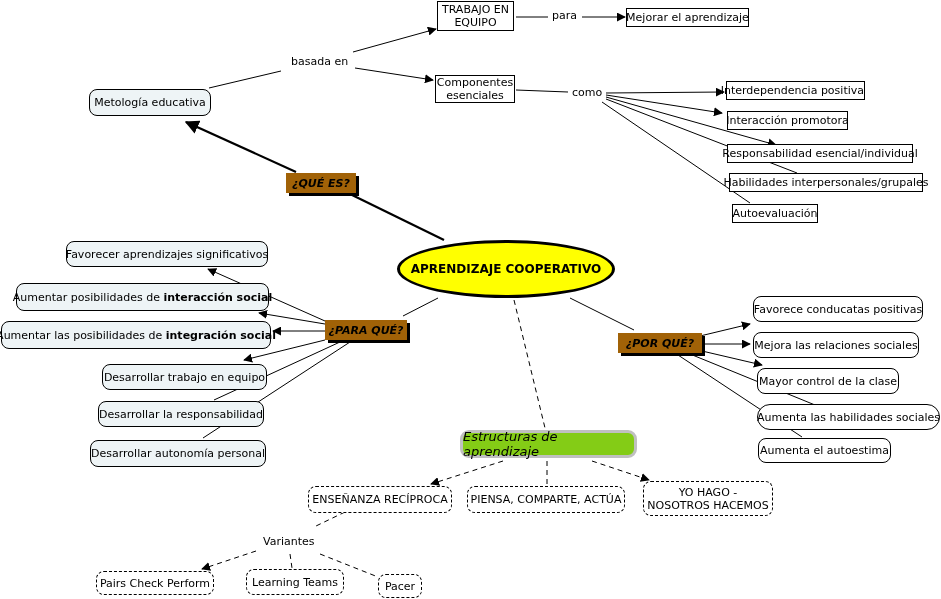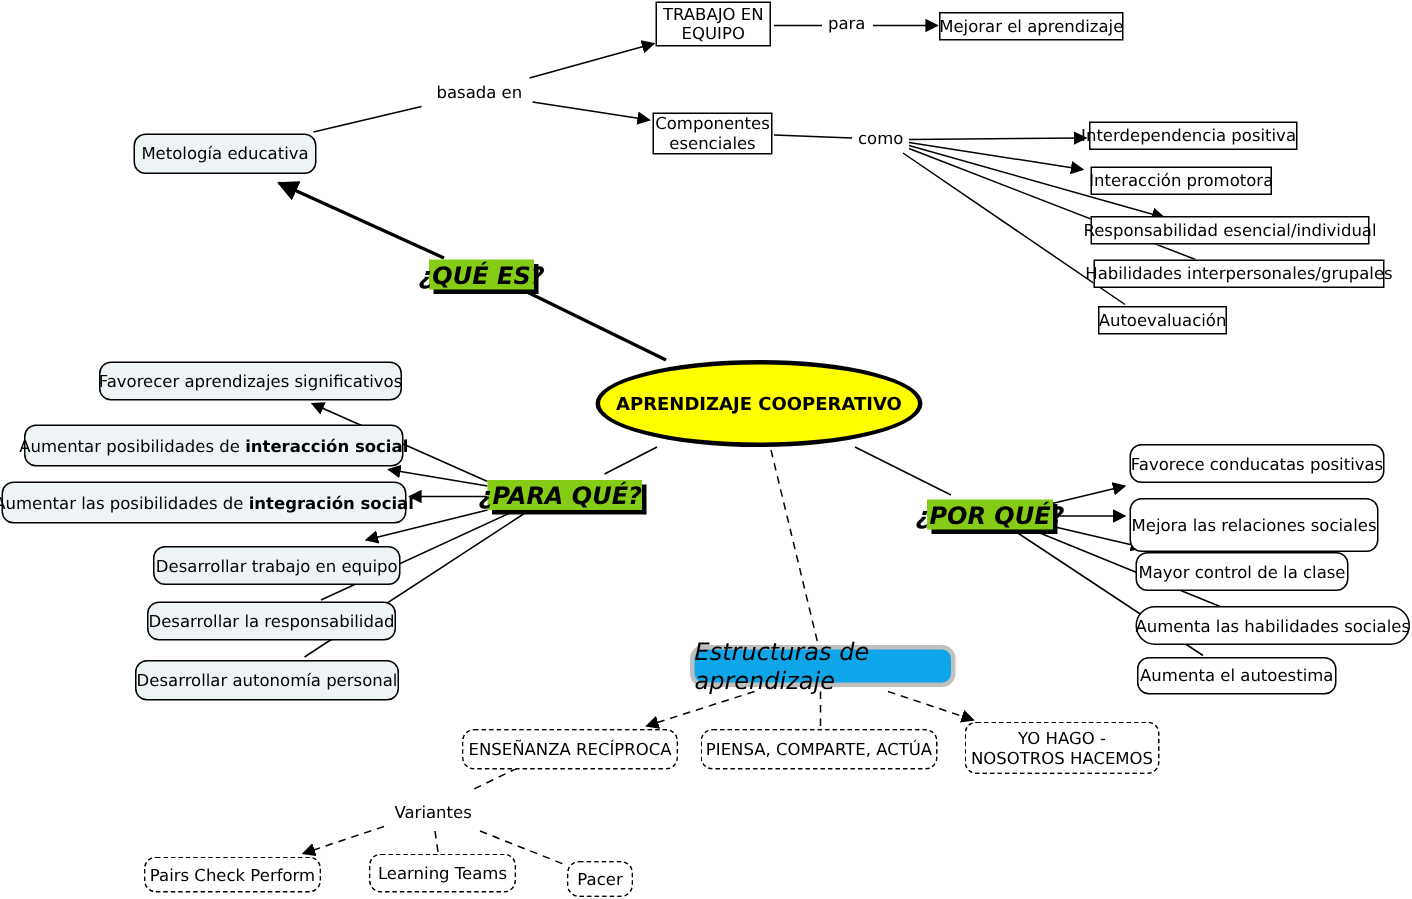--- a/index.html
+++ b/index.html
@@ -6,27 +6,27 @@
   body { width:941px; height:599px; position:relative; overflow:hidden;
          font-family:"DejaVu Sans","Liberation Sans",sans-serif; font-size:11px; color:#000; }
   svg#links { position:absolute; left:0; top:0; width:941px; height:599px; }
   .node { position:absolute; box-sizing:border-box; display:flex; align-items:center; justify-content:center;
           text-align:center; white-space:nowrap; line-height:13px; }
   .rect { border:1px solid #000; background:#fff; }
   .round { border:1px solid #000; border-radius:8px; background:#eef4f6; }
   .round-white { border:1px solid #000; border-radius:8px; background:#fff; }
   .dashed { border:1px dashed #000; border-radius:8px; background:#fff; }
   .phrase { position:absolute; background:#fff; padding:0 3px; white-space:nowrap; }
-  .question { position:absolute; background:#84cc16; font-weight:bold; font-style:italic; font-size:16px;
+  .question { position:absolute; background:#a16207; font-weight:bold; font-style:italic; font-size:11px;
               box-shadow:3px 3px 0 #000; display:flex; align-items:center; justify-content:center; white-space:nowrap; }
   .central { position:absolute; left:397px; top:240px; width:218px; height:58px; border-radius:50%;
              background:#ffff00; border:3px solid #000; box-sizing:border-box; font-weight:bold; font-size:12px;
              display:flex; align-items:center; justify-content:center; }
   .estructuras { position:absolute; left:460px; top:430px; width:177px; height:28px; border:3px solid #c0c0c0;
-                 border-radius:9px; background:#0ea5e9; box-sizing:border-box; font-style:italic; font-size:16px;
+                 border-radius:9px; background:#84cc16; box-sizing:border-box; font-style:italic; font-size:13px;
                  display:flex; align-items:center; justify-content:center; }
   b { font-weight:bold; }
 </style>
 </head>
 <body>
 
 <svg id="links" xmlns="http://www.w3.org/2000/svg">
   <defs>
     <marker id="arrow" viewBox="0 0 10 10" refX="9" refY="5" markerWidth="9" markerHeight="9" orient="auto" markerUnits="userSpaceOnUse">
       <path d="M0,0 L10,5 L0,10 z" fill="#000"></path>
@@ -112,21 +112,21 @@
 <div class="node rect" style="left:727px;top:144px;width:186px;height:19px;">
     <span>Responsabilidad esencial/individual</span>
   </div>
 <div class="node rect" style="left:729px;top:173px;width:194px;height:19px;">
     <span>Habilidades interpersonales/grupales</span>
   </div>
 <div class="node rect" style="left:732px;top:204px;width:86px;height:19px;">
     <span>Autoevaluación</span>
   </div>
 
-<div class="question" style="left:325px;top:320px;width:103px;height:20px;justify-content:flex-end;">
+<div class="question" style="left:325px;top:320px;width:82px;height:20px;">
     <span>¿PARA QUÉ?</span>
   </div>
 <div class="node round" style="left:66px;top:241px;width:202px;height:26px;">
     <span>Favorecer aprendizajes significativos</span>
   </div>
 <div class="node round" style="left:16px;top:283px;width:253px;height:28px;"><span>Aumentar posibilidades de </span>&nbsp;<b>interacción social</b></div>
 <div class="node round" style="left:1px;top:321px;width:270px;height:28px;"><span>Aumentar las posibilidades de </span>&nbsp;<b>integración social</b></div>
 <div class="node round" style="left:102px;top:364px;width:165px;height:26px;">
     <span>Desarrollar trabajo en equipo</span>
   </div>
@@ -136,21 +136,21 @@
 <div class="node round" style="left:90px;top:440px;width:176px;height:27px;">
     <span>Desarrollar autonomía personal</span>
   </div>
 
 <div class="question" style="left:618px;top:333px;width:84px;height:20px;">
     <span>¿POR QUÉ?</span>
   </div>
 <div class="node round-white" style="left:753px;top:296px;width:170px;height:26px;">
     <span>Favorece conducatas positivas</span>
   </div>
-<div class="node round-white" style="left:753px;top:332px;width:166px;height:36px;">
+<div class="node round-white" style="left:753px;top:332px;width:166px;height:26px;">
     <span>Mejora las relaciones sociales</span>
   </div>
 <div class="node round-white" style="left:757px;top:368px;width:142px;height:26px;">
     <span>Mayor control de la clase</span>
   </div>
 <div class="node round-white" style="left:757px;top:404px;width:183px;height:26px;border-radius:13px;">
     <span>Aumenta las habilidades sociales</span>
   </div>
 <div class="node round-white" style="left:758px;top:438px;width:133px;height:25px;">
     <span>Aumenta el autoestima</span>

